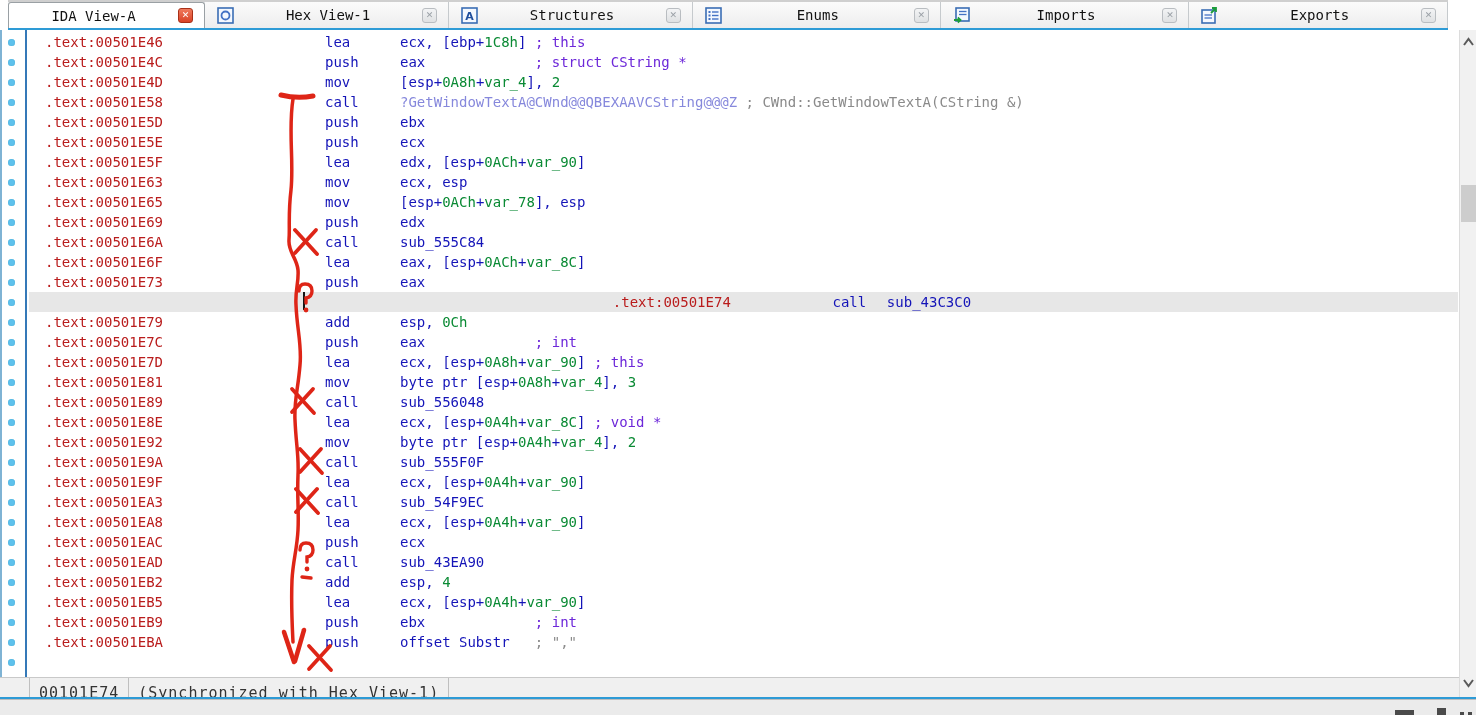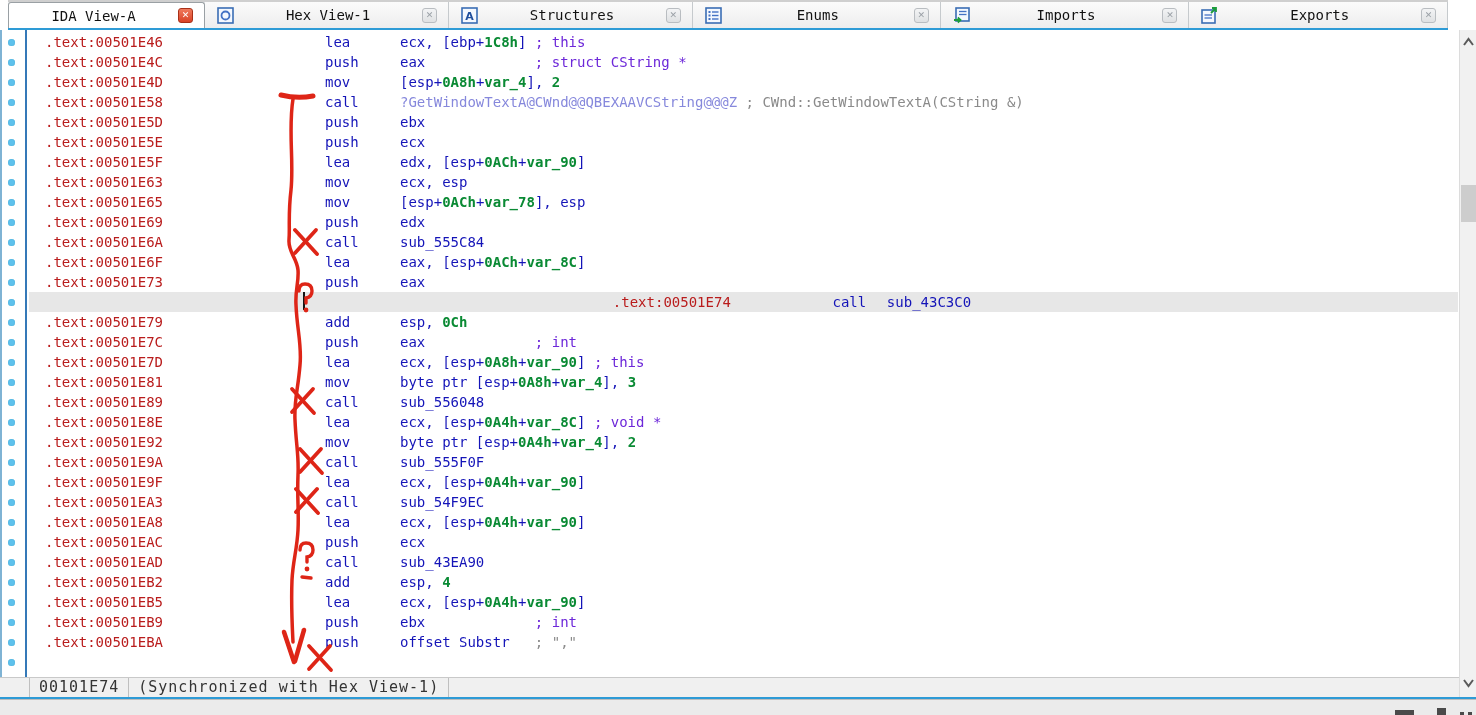--- a/index.html
+++ b/index.html
@@ -52,42 +52,42 @@
   }
   .listing {
     position:absolute; left:29px; top:30px; right:18px; height:647px;
     background:#ffffff; padding-top:2px; overflow:hidden;
   }
   .code-line { height:20px; line-height:20px; white-space:pre; font-size:14px; padding-left:16px; }
   .code-line.highlight { background:#e7e7e7;text-align:center; }
   .addr { display:inline-block; width:280px; color:#b91c1c; }
   .mn   { display:inline-block; width:75px;  color:#1414b8; }
   .tok-c { color:#1414b8; }
-  .tok-n { color:#0a8a34;font-weight:bold; }
+  .tok-n { color:#0a8a34; }
   .tok-b { color:#6d28d9; }
   .tok-g { color:#8a8a8a; }
   .tok-i { color:#8688dc; }
   .caret { position:absolute; left:303px; top:292px; width:2px; height:18px; background:#151515; z-index:4; }
   
   .scrollbar {
     position:absolute; right:0; top:30px; width:17px; height:667px;
     background:#f1f1f1; border-left:1px solid #dcdcdc;
   }
   .scroll-thumb { position:absolute; left:1px; top:155px; width:15px; height:37px; background:#cdcdcd; }
   .scroll-arrow { position:absolute; left:0; width:17px; height:16px; }
   .scroll-arrow.up { top:4px; }
   .scroll-arrow.down { bottom:6px; }
   
   .statusbar {
     position:absolute; left:0; top:677px; right:17px; height:20px;
     background:#f0f0f0; border-top:1px solid #c9c9c9;
     display:flex; align-items:center;
     font-size:15px; letter-spacing:1px; color:#333;
   }
-  .status-cell { height:100%; line-height:19px; padding:0 9px; border-right:1px solid #bfbfbf; white-space:nowrap; }
+  .status-cell { height:100%; line-height:19px; padding:6px 9px; border-right:1px solid #bfbfbf; white-space:nowrap; }
   .status-cell.spacer { width:30px; padding:0; }
   .status-cell.last { border-right:1px solid #bfbfbf; }
   
   .bottom-blue { position:absolute; left:0; top:697px; width:1476px; height:2px; background:#2e9bd6; }
   .bottom-strip { position:absolute; left:0; top:699px; width:1476px; height:16px; background:#ebebeb; border-top:1px solid #bdbdbd; }
   .taskbar-shape { position:absolute; background:#4a4a4a; }
   
   .annotation-layer { position:absolute; left:0; top:0; width:1476px; height:715px; pointer-events:none; z-index:5; }
 </style>
 </head>

